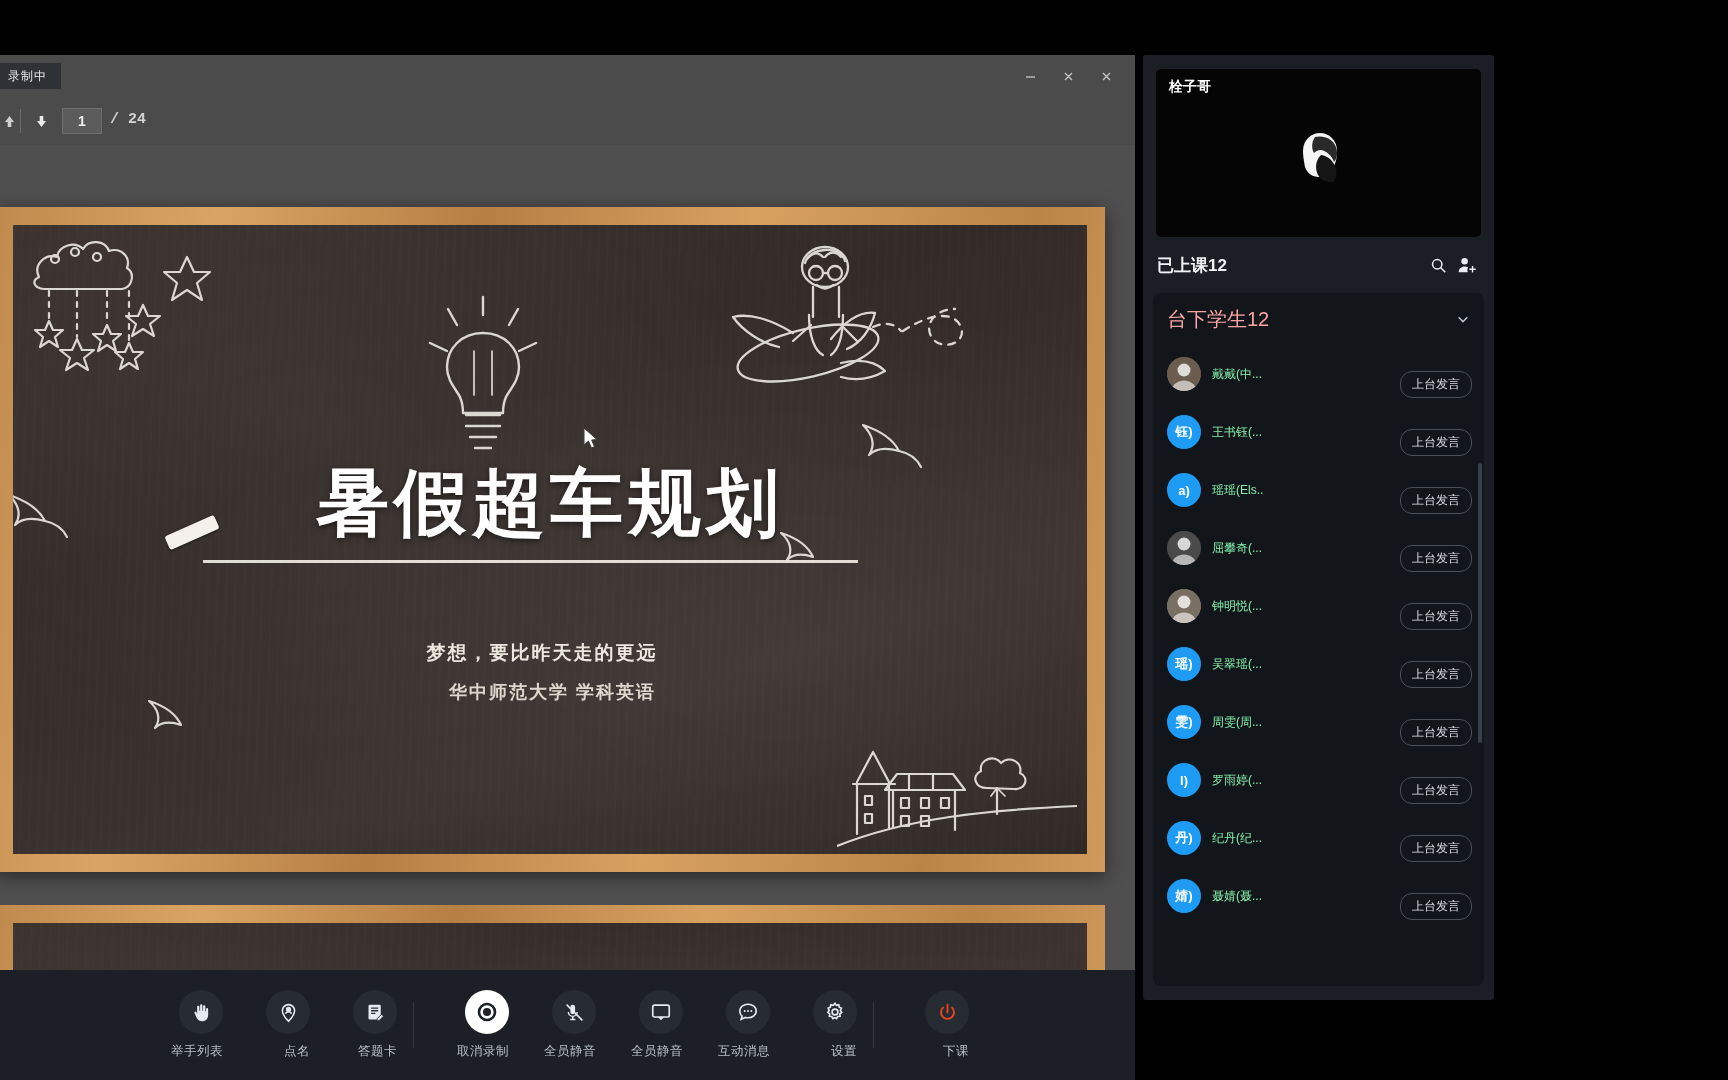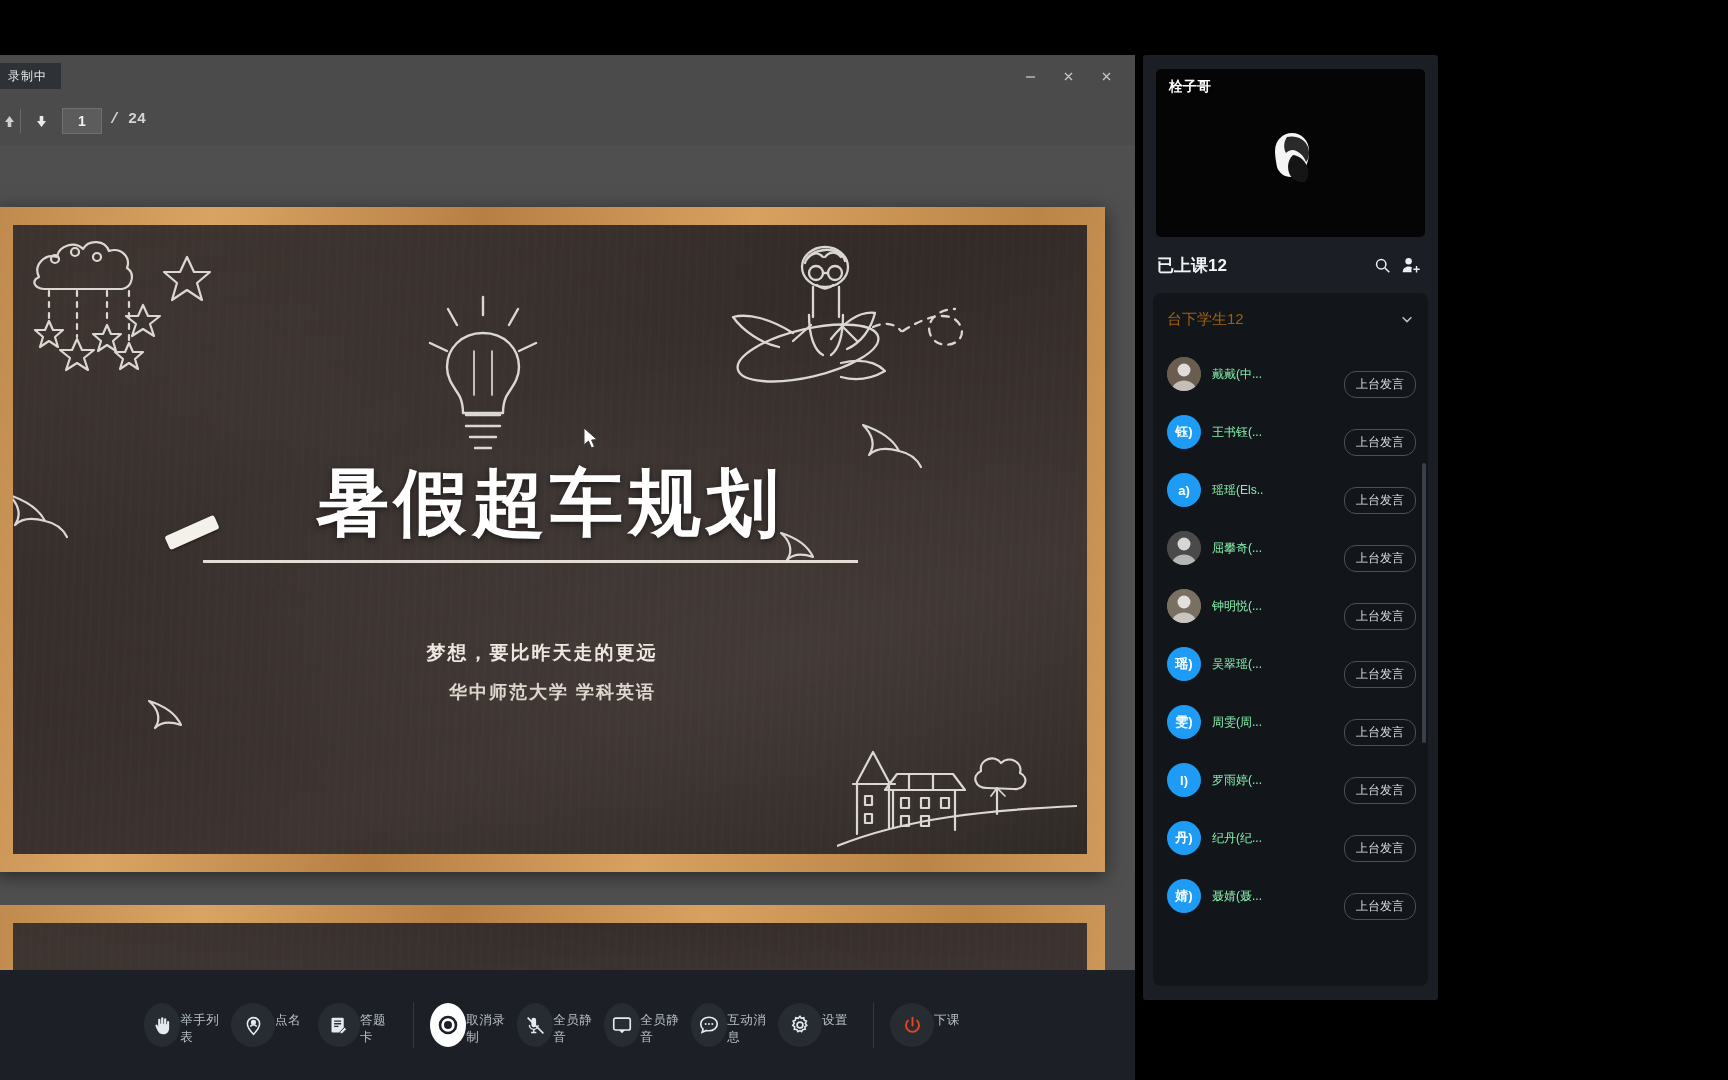--- a/index.html
+++ b/index.html
@@ -63,47 +63,47 @@
   .chalk-stick { position:absolute; left:152px; top:300px; width:54px; height:15px;
     background:#f4f1ea; transform:rotate(-24deg); border-radius:3px;
     box-shadow:0 1px 3px rgba(0,0,0,.5); }
 
   .cursor-arrow { position:absolute; left:583px; top:282px; width:0; height:0; z-index:40; }
   .cursor-arrow svg { position:absolute; left:0; top:0; }
 
   
   .bottom-bar { position:absolute; left:0; top:915px; width:1135px; height:110px;
     background:#1c2026; display:flex; align-items:center; }
-  .tool { width:79px; margin:0 4px; display:flex; align-items:flex-start;
+  .tool { width:79px; margin:0 4px; display:flex; flex-direction:column; align-items:flex-end;
     cursor:pointer; }
   .tool-ico { width:44px; height:44px; border-radius:50%; background:#272c33;
     display:flex; align-items:center; justify-content:center; color:#dfe3e8; }
   .tool.accent .tool-ico { background:#ffffff; }
   .tool-lbl { margin-top:9px; font-size:12.5px; color:#b9c0c8; letter-spacing:.5px; }
   .tool-sep { width:1px; height:46px; background:#33383f; margin:0 12px; }
 
   
-  .side { position:absolute; left:1143px; top:55px; width:295px; height:945px;
+  .side { position:absolute; left:1143px; top:55px; width:351px; height:945px;
     background:#1b1f25; border-radius:3px; display:flex; flex-direction:column; }
   .video-tile { position:relative; margin:14px 13px 0 13px; height:168px; background:#050505;
     border-radius:5px; overflow:hidden; }
   .video-name { position:absolute; left:13px; top:9px; color:#fff; font-size:14px;
     font-weight:bold; text-shadow:0 1px 3px #000; }
   .video-blob { position:absolute; left:50%; top:52%; transform:translate(-50%,-50%);
     width:56px; height:54px; }
 
   .side-head { display:flex; align-items:center; height:56px; padding:16px 14px; }
   .side-head-title { color:#f1f3f5; font-size:17px; font-weight:bold; flex:1; }
   .head-ico { width:28px; height:28px; display:flex; align-items:center; justify-content:center;
     color:#eceff2; cursor:pointer; }
 
   .roster { flex:1; margin:0 10px 14px 10px; background:#12161b; border-radius:8px;
     position:relative; overflow:hidden; }
   .roster-head { display:flex; align-items:center; height:52px; padding:0 14px; cursor:pointer; }
-  .roster-head-title { flex:1; color:#a16207; font-size:15px; }
+  .roster-head-title { flex:1; color:#fca5a5; font-size:20px; }
   .roster-list { position:absolute; left:0; right:0; top:52px; bottom:0; overflow:hidden; }
   .srow { display:flex; align-items:center; height:58px; padding:0 12px 0 14px; }
   .avatar { width:34px; height:34px; border-radius:50%; flex:0 0 34px; overflow:hidden;
     display:flex; align-items:center; justify-content:center; font-size:13px; color:#fff;
     background:#1e9cf5; font-weight:bold; position:relative; }
   .avatar.photo { background:#cfc6bb; }
   .sname { flex:1; margin-left:11px; color:#86efac; font-size:12px; white-space:nowrap;
     overflow:hidden; }
   .sbtn { border:1px solid #4a5058; background:transparent; border-radius:12px;
     padding:4px 11px; color:#d8dde2; font-size:12px; cursor:pointer; white-space:nowrap;

